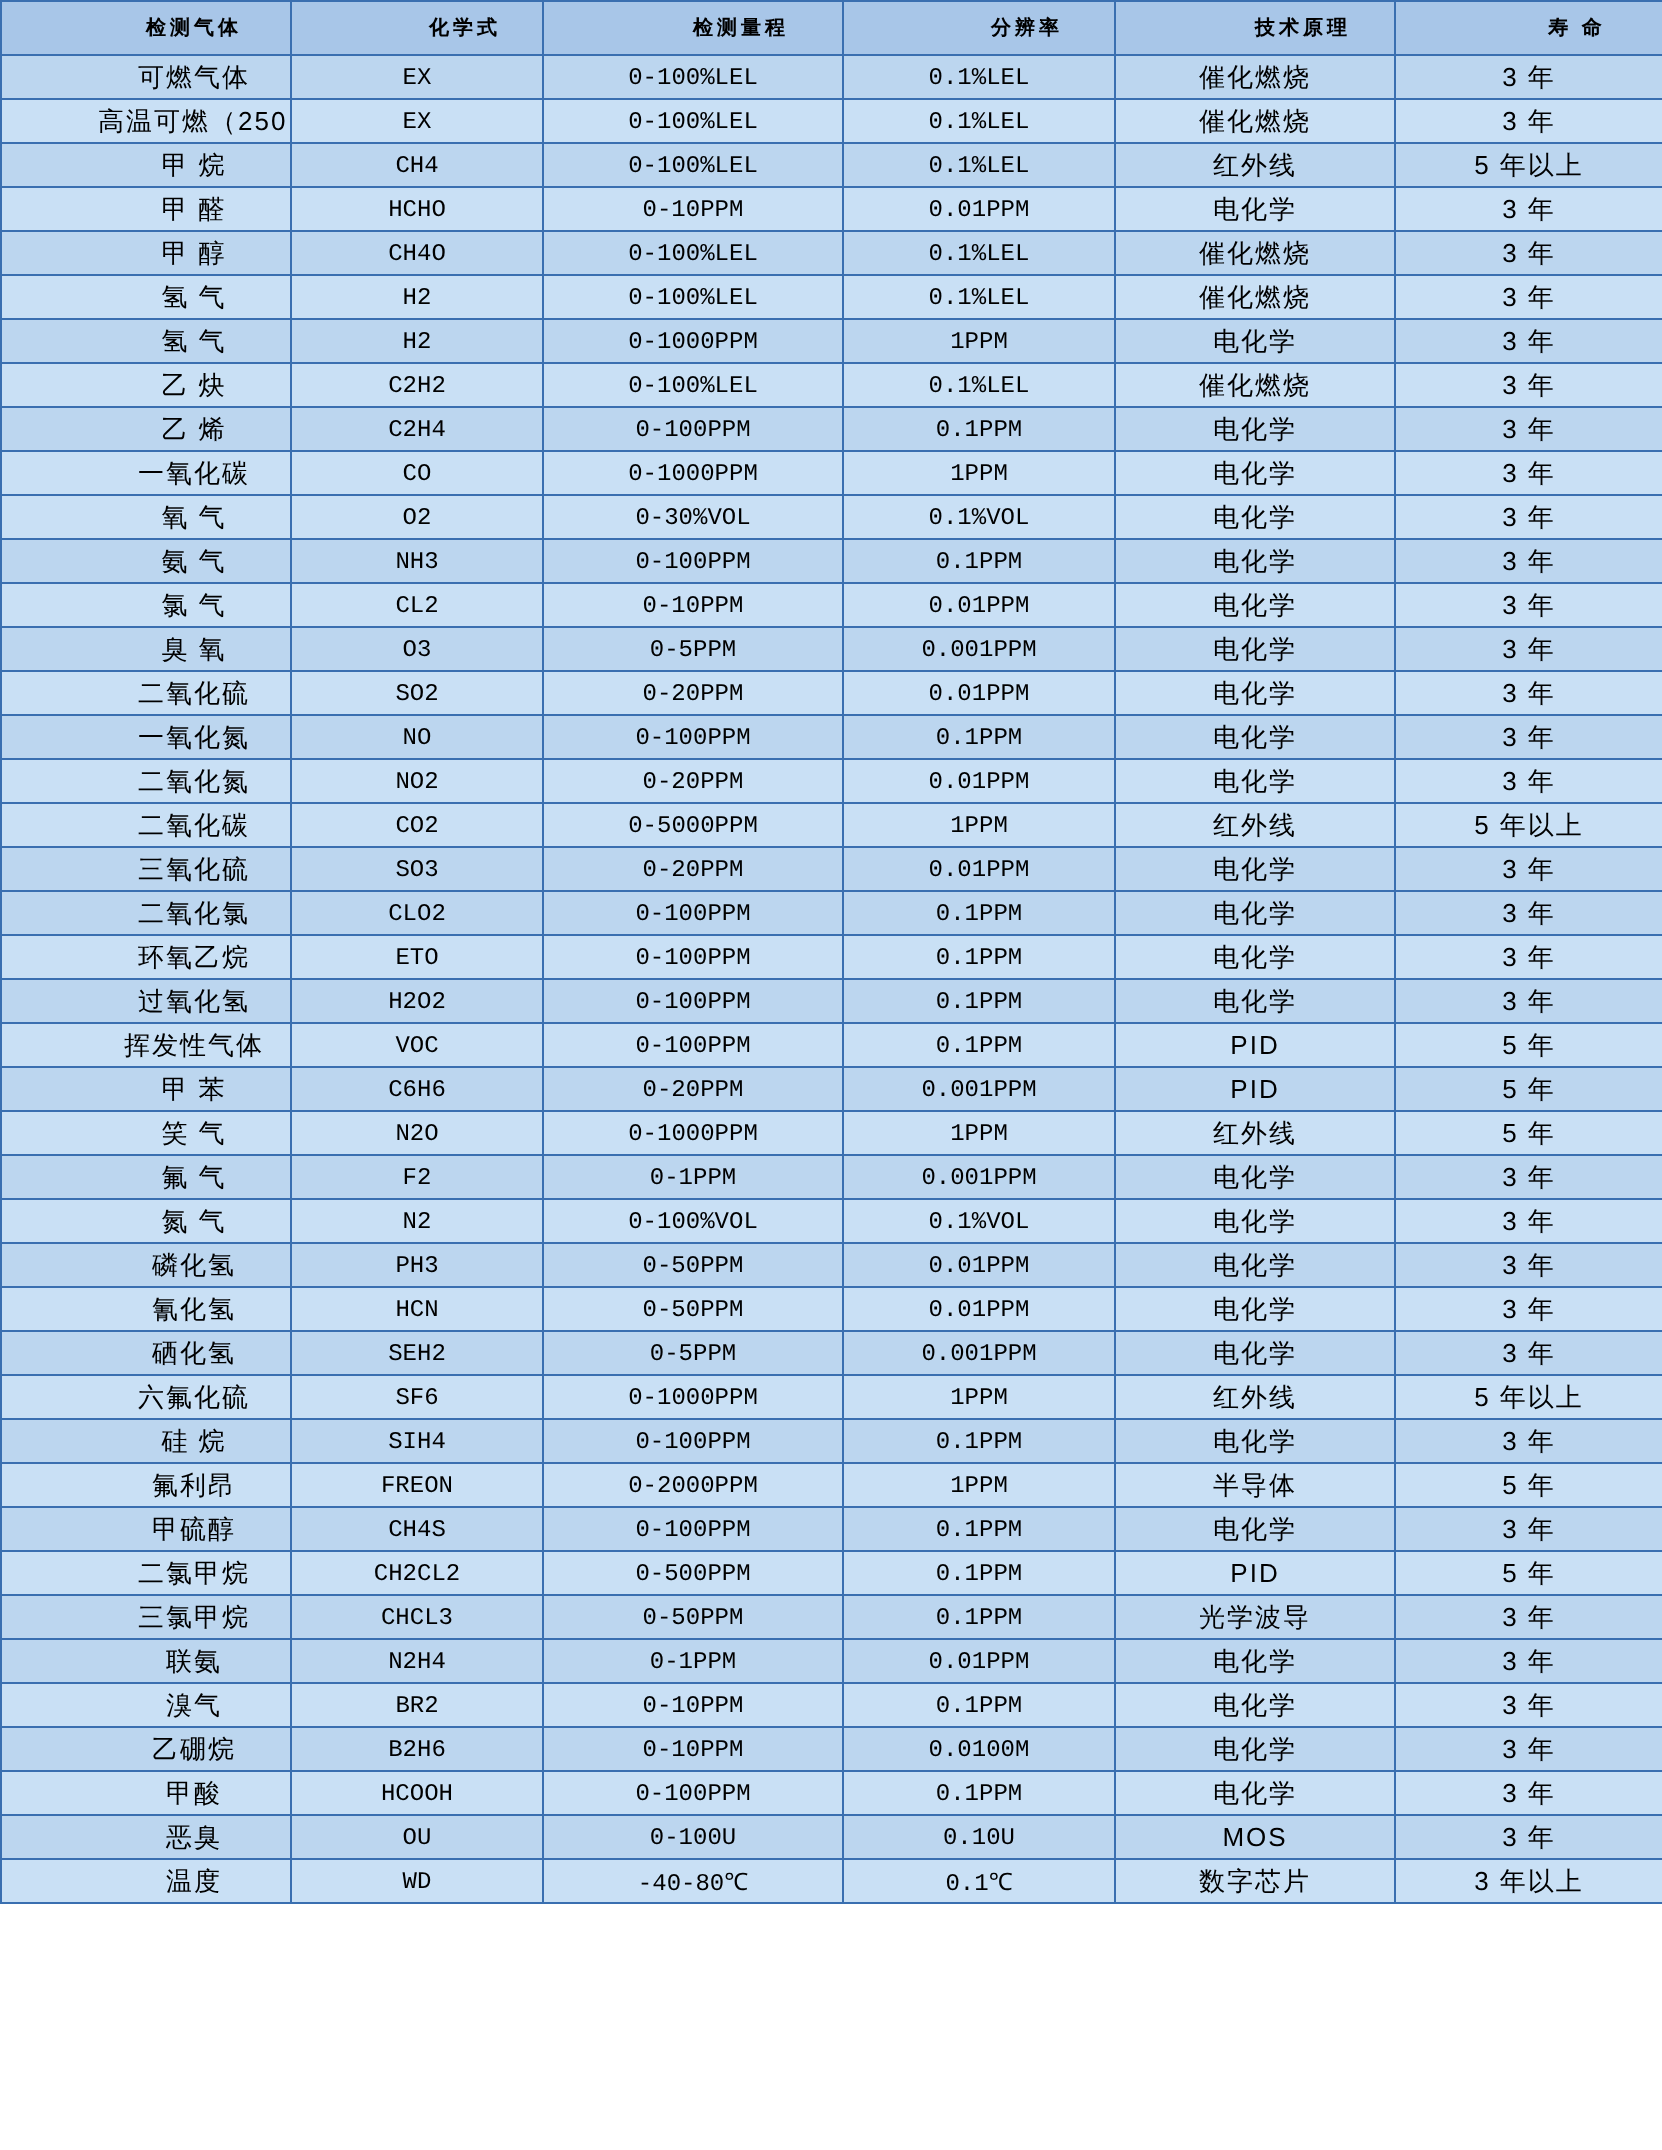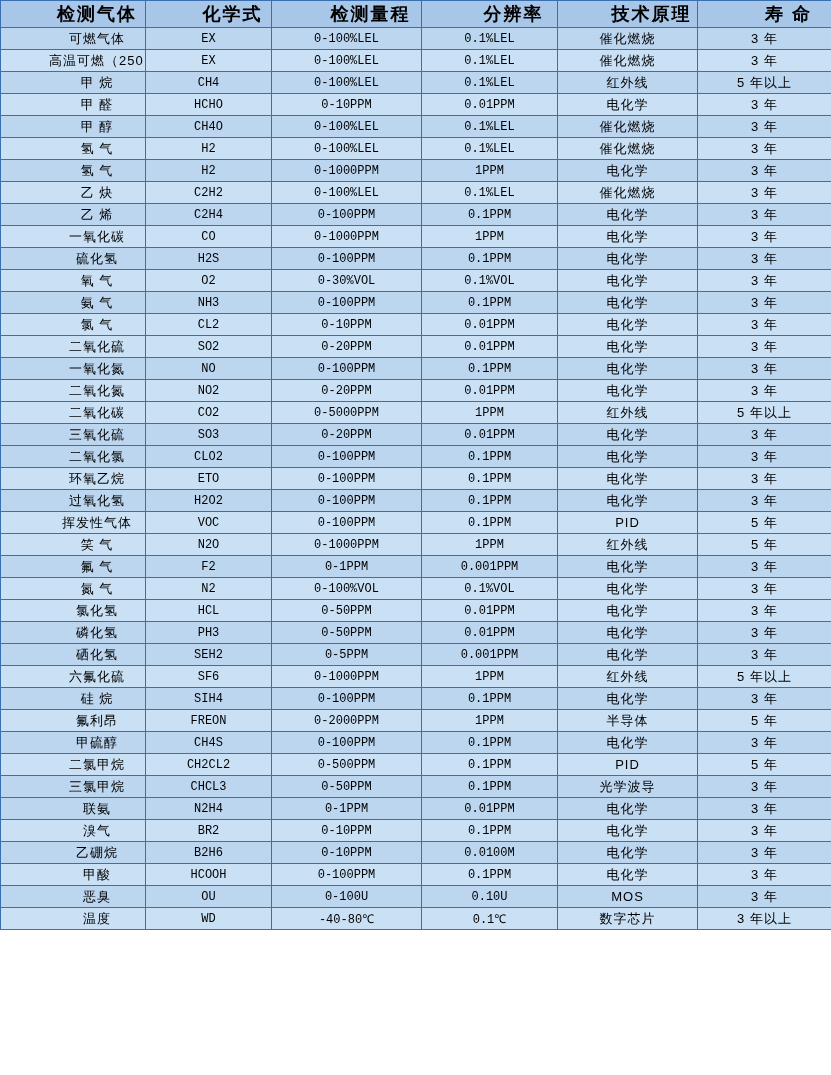--- a/index.html
+++ b/index.html
@@ -21,21 +21,21 @@
     text-align: center;
     vertical-align: middle;
     color: #000000;
     padding: 0;
     overflow: hidden;
     white-space: nowrap;
   }
   #gas-table thead th {
     background: #a8c6e8;
     height: 26px;
-    font-size: 18px;
+    font-size: 10px;
     font-weight: bold;
     letter-spacing: 2px;
     padding-left: 48px;
   }
   #gas-table tbody td {
     height: 21px;
     font-size: 13px;
   }
   #gas-table tbody tr.row-odd td {
     background: #bcd6ef;
@@ -161,28 +161,20 @@
         <td class="col-life">3 年</td>
       </tr>
       <tr class="row-even">
         <td class="col-name">一氧化碳</td>
         <td class="col-formula">CO</td>
         <td class="col-range">0-1000PPM</td>
         <td class="col-res">1PPM</td>
         <td class="col-principle">电化学</td>
         <td class="col-life">3 年</td>
       </tr>
-      <tr class="row-odd">
-        <td class="col-name">硫化氢</td>
-        <td class="col-formula">H2S</td>
-        <td class="col-range">0-100PPM</td>
-        <td class="col-res">0.1PPM</td>
-        <td class="col-principle">电化学</td>
-        <td class="col-life">3 年</td>
-      </tr>
       <tr class="row-even">
         <td class="col-name">氧 气</td>
         <td class="col-formula">O2</td>
         <td class="col-range">0-30%VOL</td>
         <td class="col-res">0.1%VOL</td>
         <td class="col-principle">电化学</td>
         <td class="col-life">3 年</td>
       </tr>
       <tr class="row-odd">
         <td class="col-name">氨 气</td>
@@ -193,20 +185,28 @@
         <td class="col-life">3 年</td>
       </tr>
       <tr class="row-even">
         <td class="col-name">氯 气</td>
         <td class="col-formula">CL2</td>
         <td class="col-range">0-10PPM</td>
         <td class="col-res">0.01PPM</td>
         <td class="col-principle">电化学</td>
         <td class="col-life">3 年</td>
       </tr>
+      <tr class="row-odd">
+        <td class="col-name">臭 氧</td>
+        <td class="col-formula">O3</td>
+        <td class="col-range">0-5PPM</td>
+        <td class="col-res">0.001PPM</td>
+        <td class="col-principle">电化学</td>
+        <td class="col-life">3 年</td>
+      </tr>
       <tr class="row-even">
         <td class="col-name">二氧化硫</td>
         <td class="col-formula">SO2</td>
         <td class="col-range">0-20PPM</td>
         <td class="col-res">0.01PPM</td>
         <td class="col-principle">电化学</td>
         <td class="col-life">3 年</td>
       </tr>
       <tr class="row-odd">
         <td class="col-name">一氧化氮</td>
@@ -262,20 +262,28 @@
         <td class="col-range">0-100PPM</td>
         <td class="col-res">0.1PPM</td>
         <td class="col-principle">电化学</td>
         <td class="col-life">3 年</td>
       </tr>
       <tr class="row-even">
         <td class="col-name">挥发性气体</td>
         <td class="col-formula">VOC</td>
         <td class="col-range">0-100PPM</td>
         <td class="col-res">0.1PPM</td>
+        <td class="col-principle">PID</td>
+        <td class="col-life">5 年</td>
+      </tr>
+      <tr class="row-odd">
+        <td class="col-name">甲 苯</td>
+        <td class="col-formula">C6H6</td>
+        <td class="col-range">0-20PPM</td>
+        <td class="col-res">0.001PPM</td>
         <td class="col-principle">PID</td>
         <td class="col-life">5 年</td>
       </tr>
       <tr class="row-even">
         <td class="col-name">笑 气</td>
         <td class="col-formula">N2O</td>
         <td class="col-range">0-1000PPM</td>
         <td class="col-res">1PPM</td>
         <td class="col-principle">红外线</td>
         <td class="col-life">5 年</td>
@@ -289,31 +297,31 @@
         <td class="col-life">3 年</td>
       </tr>
       <tr class="row-even">
         <td class="col-name">氮 气</td>
         <td class="col-formula">N2</td>
         <td class="col-range">0-100%VOL</td>
         <td class="col-res">0.1%VOL</td>
         <td class="col-principle">电化学</td>
         <td class="col-life">3 年</td>
       </tr>
-      <tr class="row-even">
-        <td class="col-name">氯化氢</td>
-        <td class="col-formula">HCL</td>
-        <td class="col-range">0-50PPM</td>
-        <td class="col-res">0.01PPM</td>
-        <td class="col-principle">电化学</td>
-        <td class="col-life">3 年</td>
-      </tr>
       <tr class="row-odd">
         <td class="col-name">磷化氢</td>
         <td class="col-formula">PH3</td>
+        <td class="col-range">0-50PPM</td>
+        <td class="col-res">0.01PPM</td>
+        <td class="col-principle">电化学</td>
+        <td class="col-life">3 年</td>
+      </tr>
+      <tr class="row-even">
+        <td class="col-name">氰化氢</td>
+        <td class="col-formula">HCN</td>
         <td class="col-range">0-50PPM</td>
         <td class="col-res">0.01PPM</td>
         <td class="col-principle">电化学</td>
         <td class="col-life">3 年</td>
       </tr>
       <tr class="row-odd">
         <td class="col-name">硒化氢</td>
         <td class="col-formula">SEH2</td>
         <td class="col-range">0-5PPM</td>
         <td class="col-res">0.001PPM</td>

